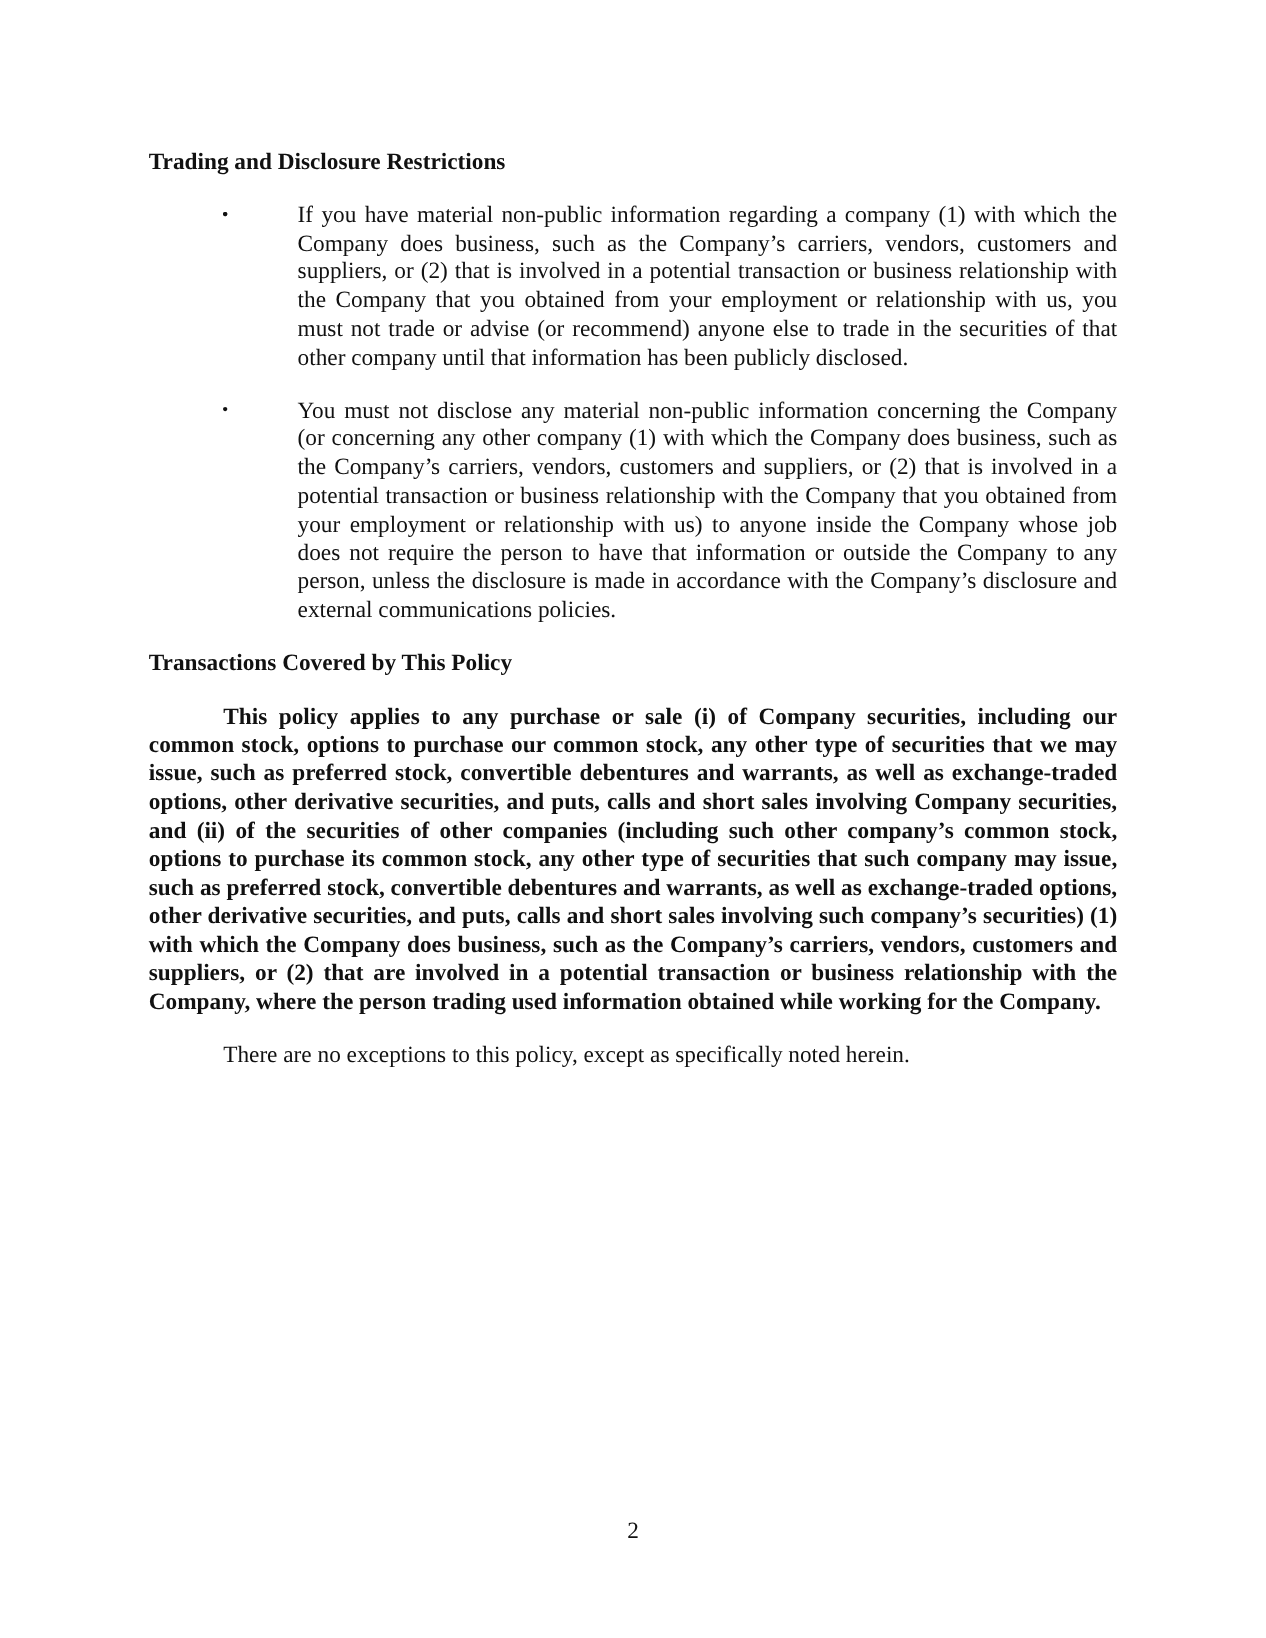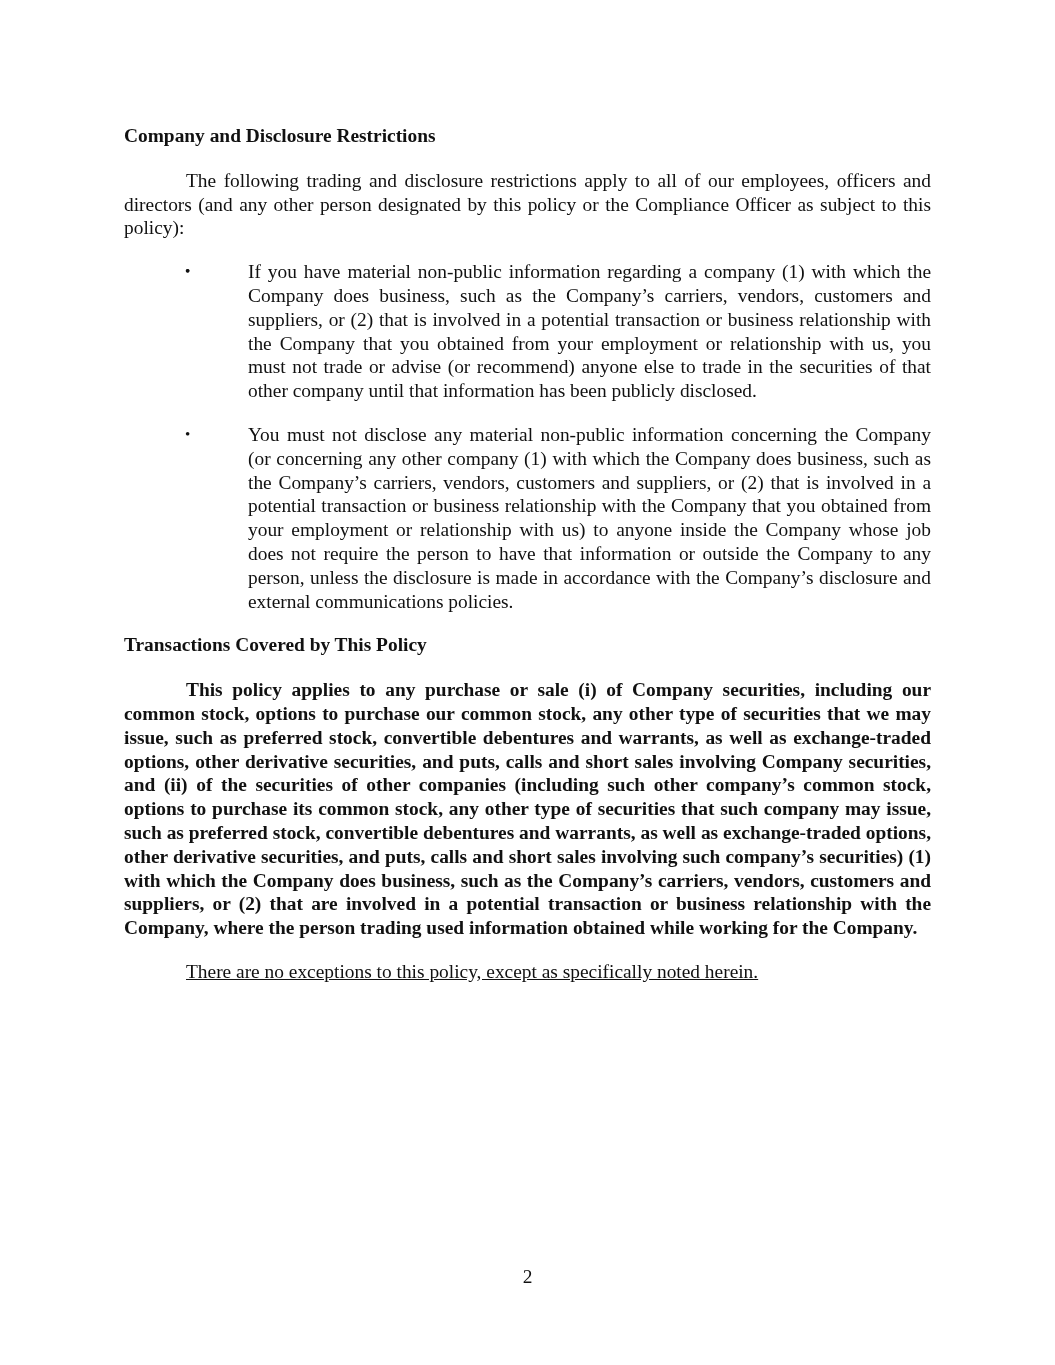--- a/index.html
+++ b/index.html
@@ -9,30 +9,29 @@
           font-size: 19.4px; line-height: 23.8px; }
   h2 { font-size: 19.4px; font-weight: bold; margin: 0; line-height: 23.8px; }
   p { margin: 0; text-align: justify; }
   .indent { text-indent: 62px; }
   .sec1-body { margin-top: 21px; }
   ul.bullets { list-style: none; margin: 20px 0 0 0; padding: 0; }
   ul.bullets li { position: relative; padding-left: 124px; margin-bottom: 20px; text-align: justify; }
   .bullet-dot { position: absolute; left: 61px; top: 0; font-size: 15px; }
   .sec2-title { margin-top: 0px; }
   .sec2-body { margin-top: 21px; font-weight: bold; }
-  .closing { margin-top: 20px; text-decoration: underline; }
+  .closing { margin-top: 20px; }
   .page-number { position: absolute; top: 1266px; left: 0; width: 1055px;
                  text-align: center; font-size: 19.4px; }
 </style>
 </head>
 <body>
 
 <div class="page">
-  <h2>Company and Disclosure Restrictions</h2>
-  <p class="indent sec1-body">The following trading and disclosure restrictions apply to all of our employees, officers and directors (and any other person designated by this policy or the Compliance Officer as subject to this policy):</p>
+  <h2>Trading and Disclosure Restrictions</h2>
 
   <ul class="bullets">
     <li>
       <span class="bullet-dot">•</span>
     </li>
     <li>
       <span class="bullet-dot">•</span>
       <span>If you have material non-public information regarding a company (1) with which the Company does business, such as the Company’s carriers, vendors, customers and suppliers, or (2) that is involved in a potential transaction or business relationship with the Company that you obtained from your employment or relationship with us, you must not trade or advise (or recommend) anyone else to trade in the securities of that other company until that information has been publicly disclosed.</span>
     </li>
     <li>

